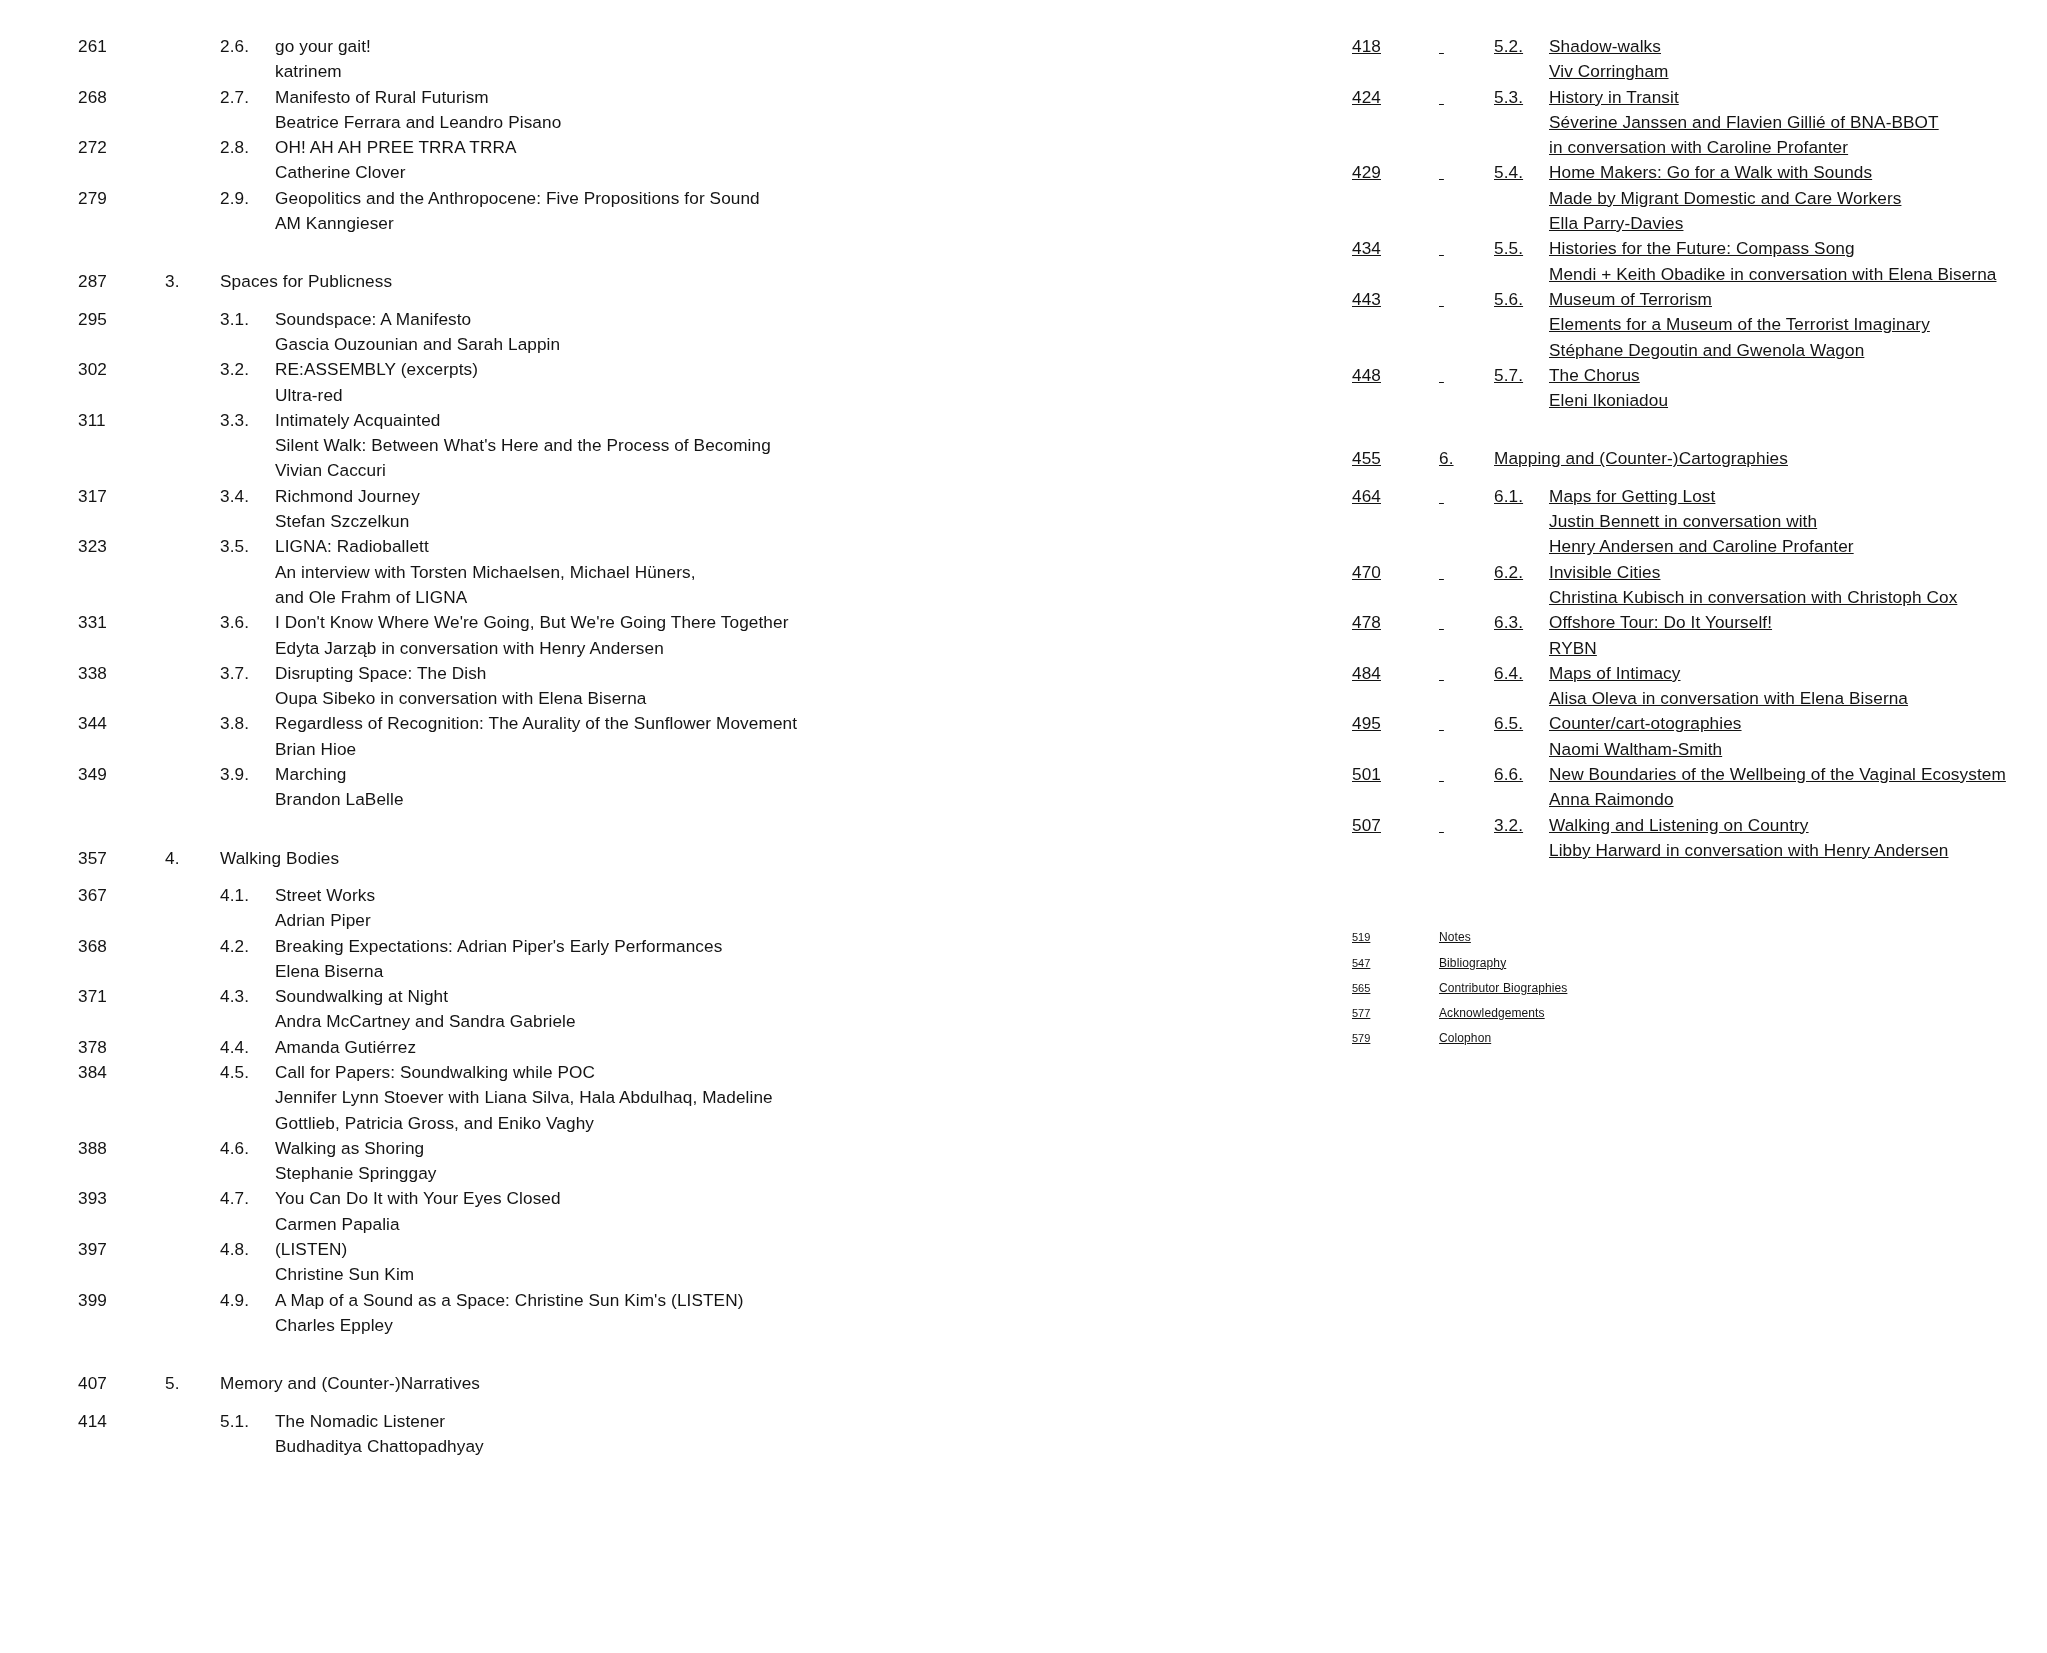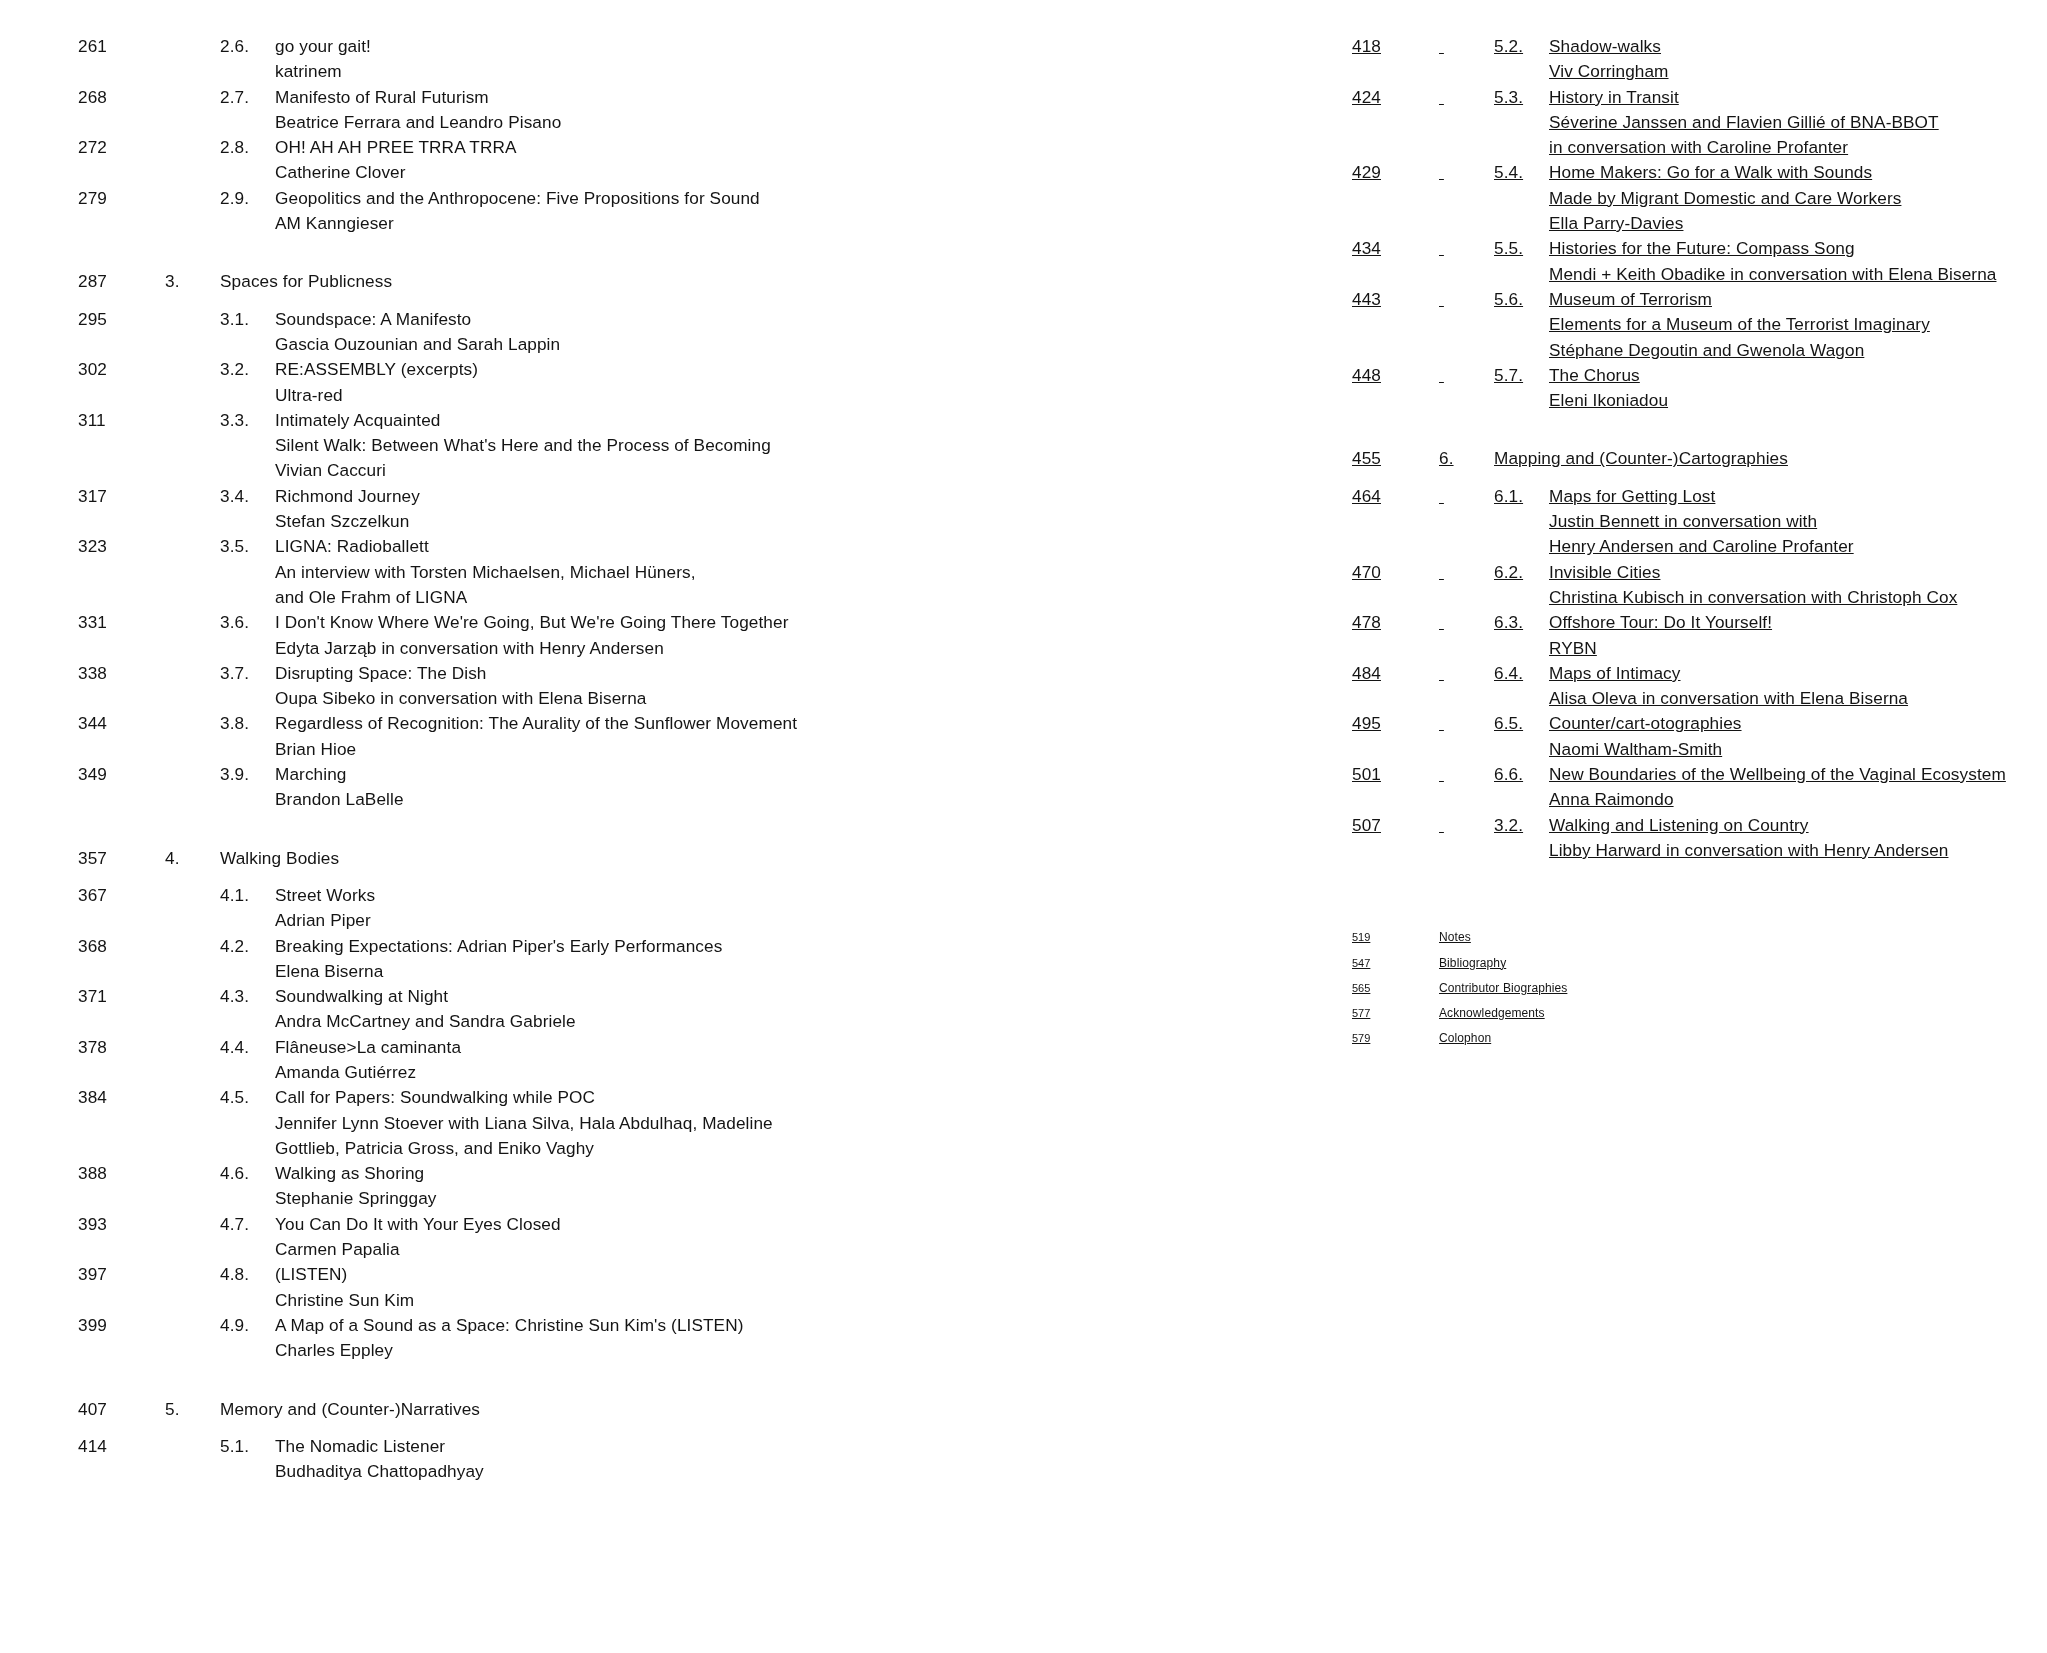--- a/index.html
+++ b/index.html
@@ -256,21 +256,20 @@
           <span class="body">
             <span class="line">Soundwalking at Night</span>
             <span class="line">Andra McCartney and Sandra Gabriele</span>
           </span>
         </div>
         <div class="entry sub-row">
           <span class="page-no">378</span>
           <span class="num">&nbsp;</span>
           <span class="num">4.4.</span>
           <span class="body">
-            <span class="line">Flâneuse&gt;La caminanta</span>
             <span class="line">Amanda Gutiérrez</span>
           </span>
         </div>
         <div class="entry sub-row">
           <span class="page-no">384</span>
           <span class="num">&nbsp;</span>
           <span class="num">4.5.</span>
           <span class="body">
             <span class="line">Call for Papers: Soundwalking while POC</span>
             <span class="line">Jennifer Lynn Stoever with Liana Silva, Hala Abdulhaq, Madeline</span>

